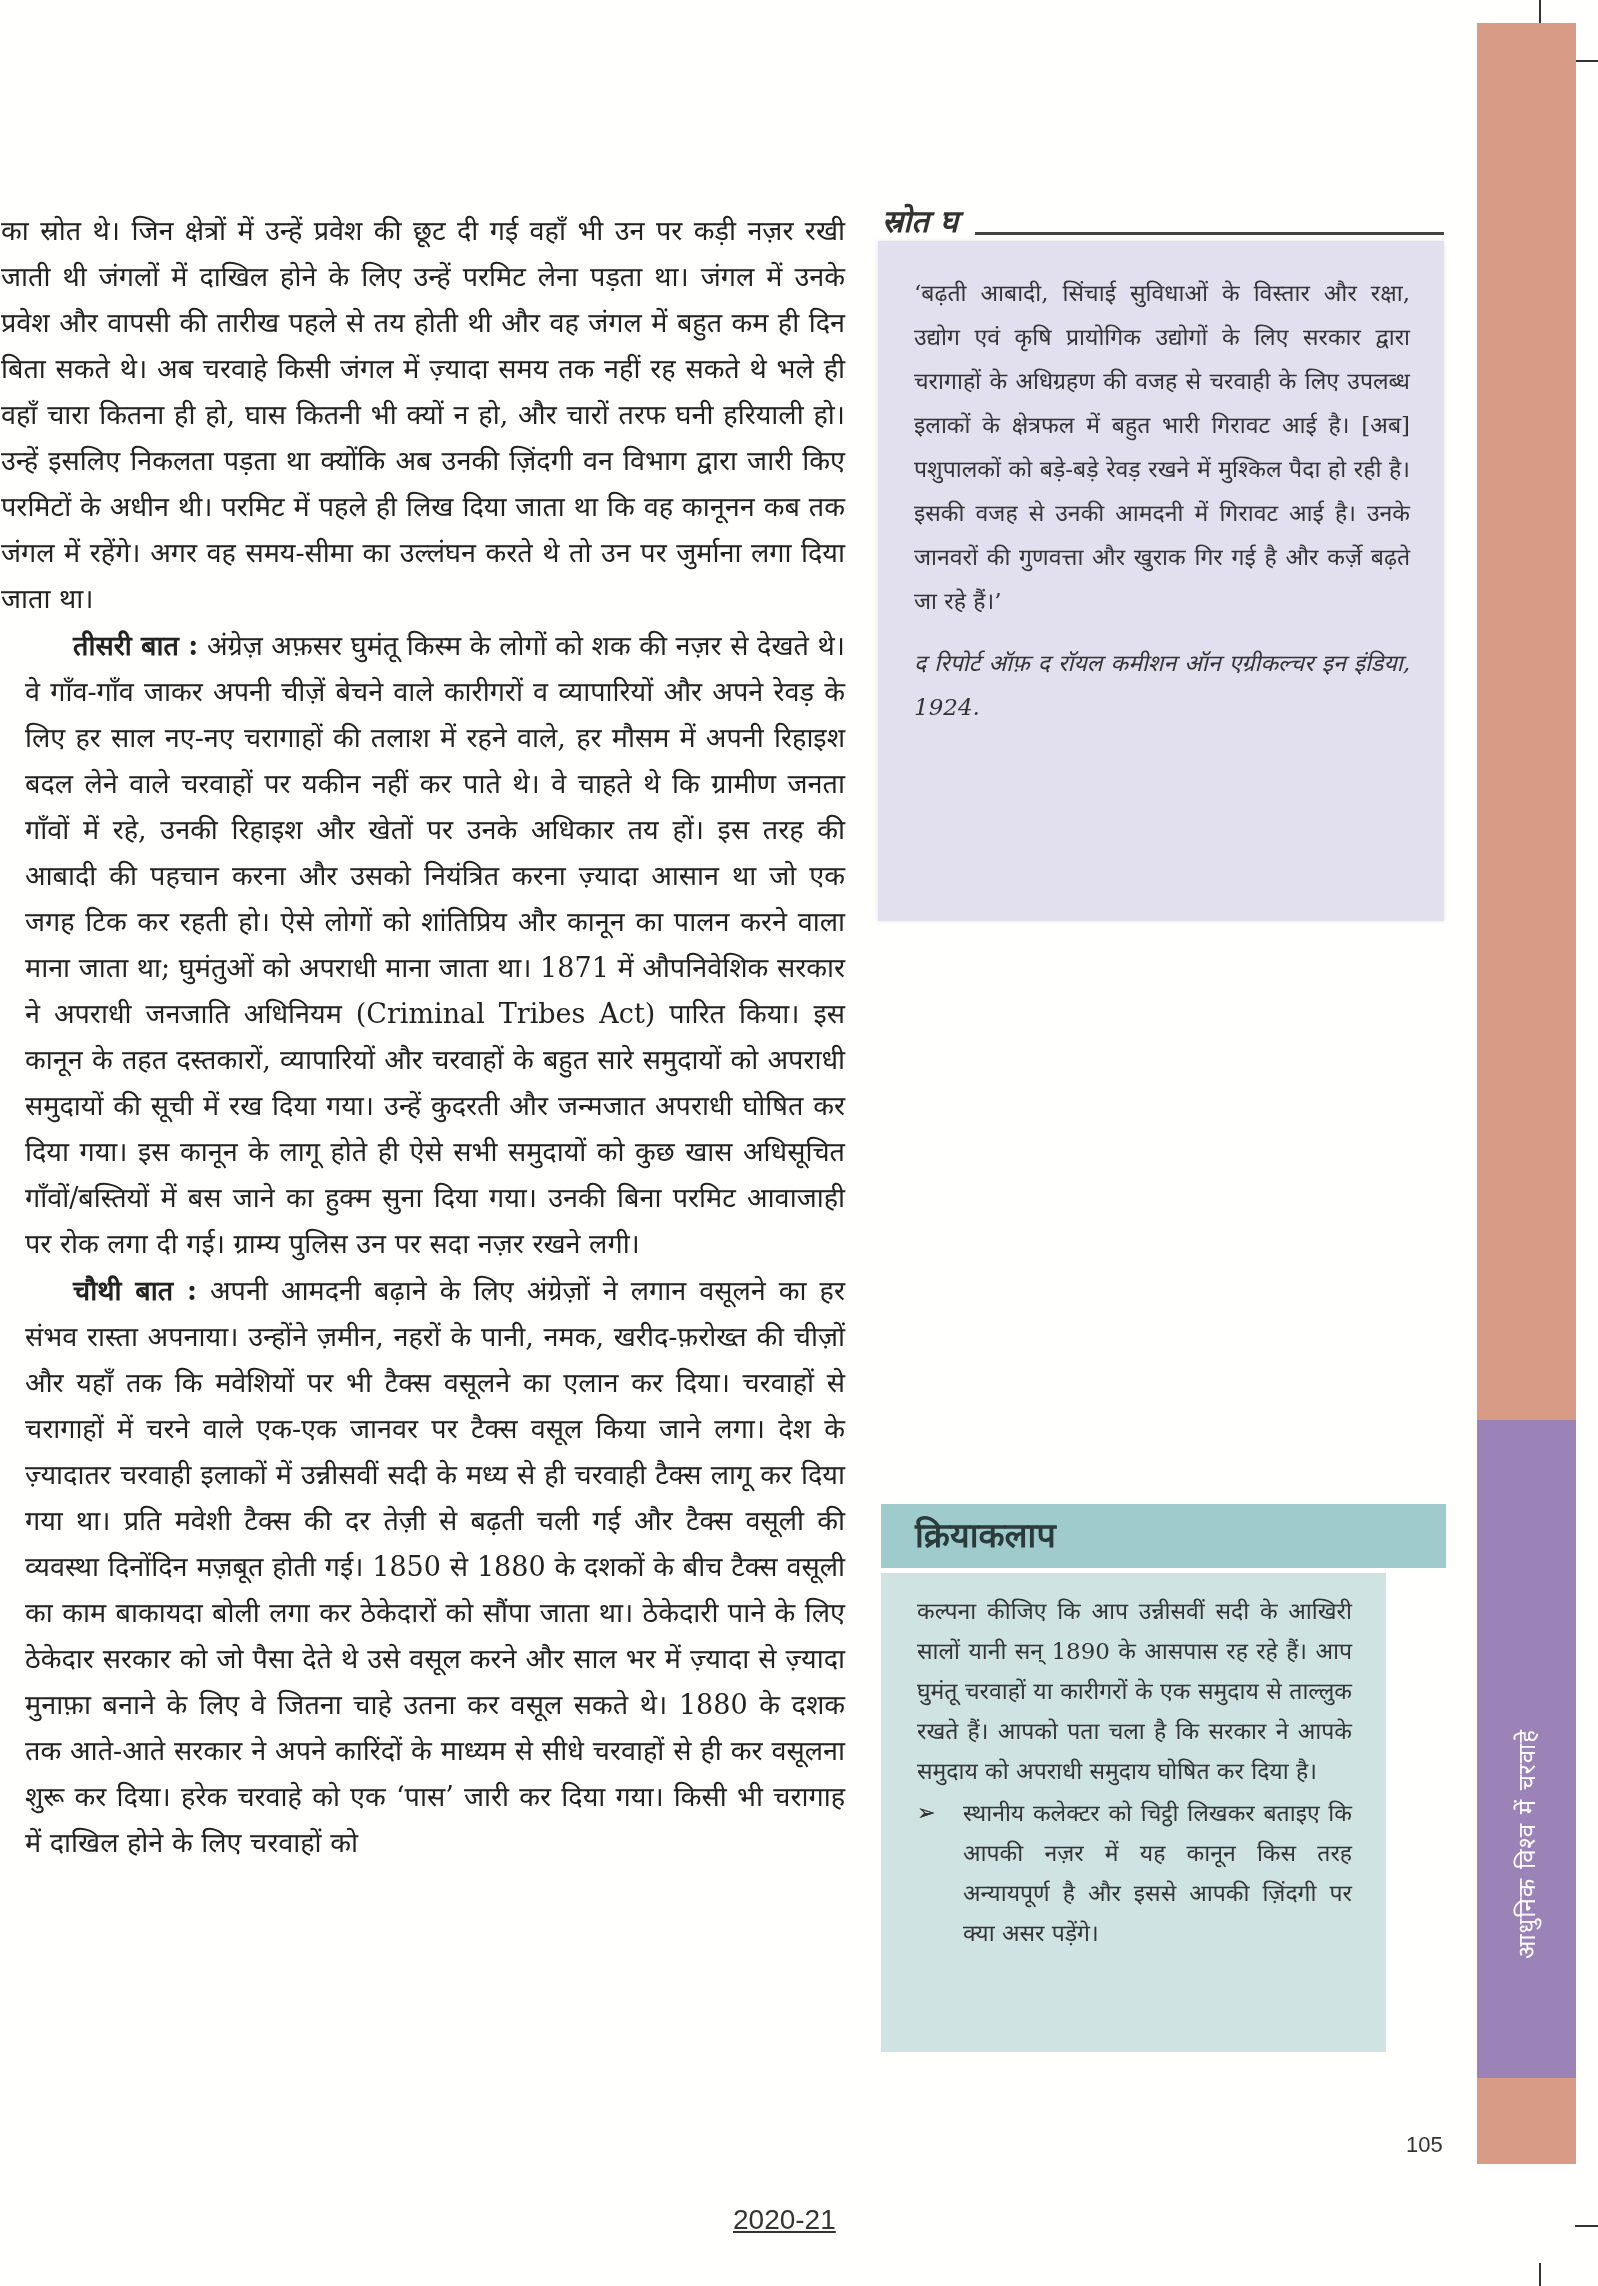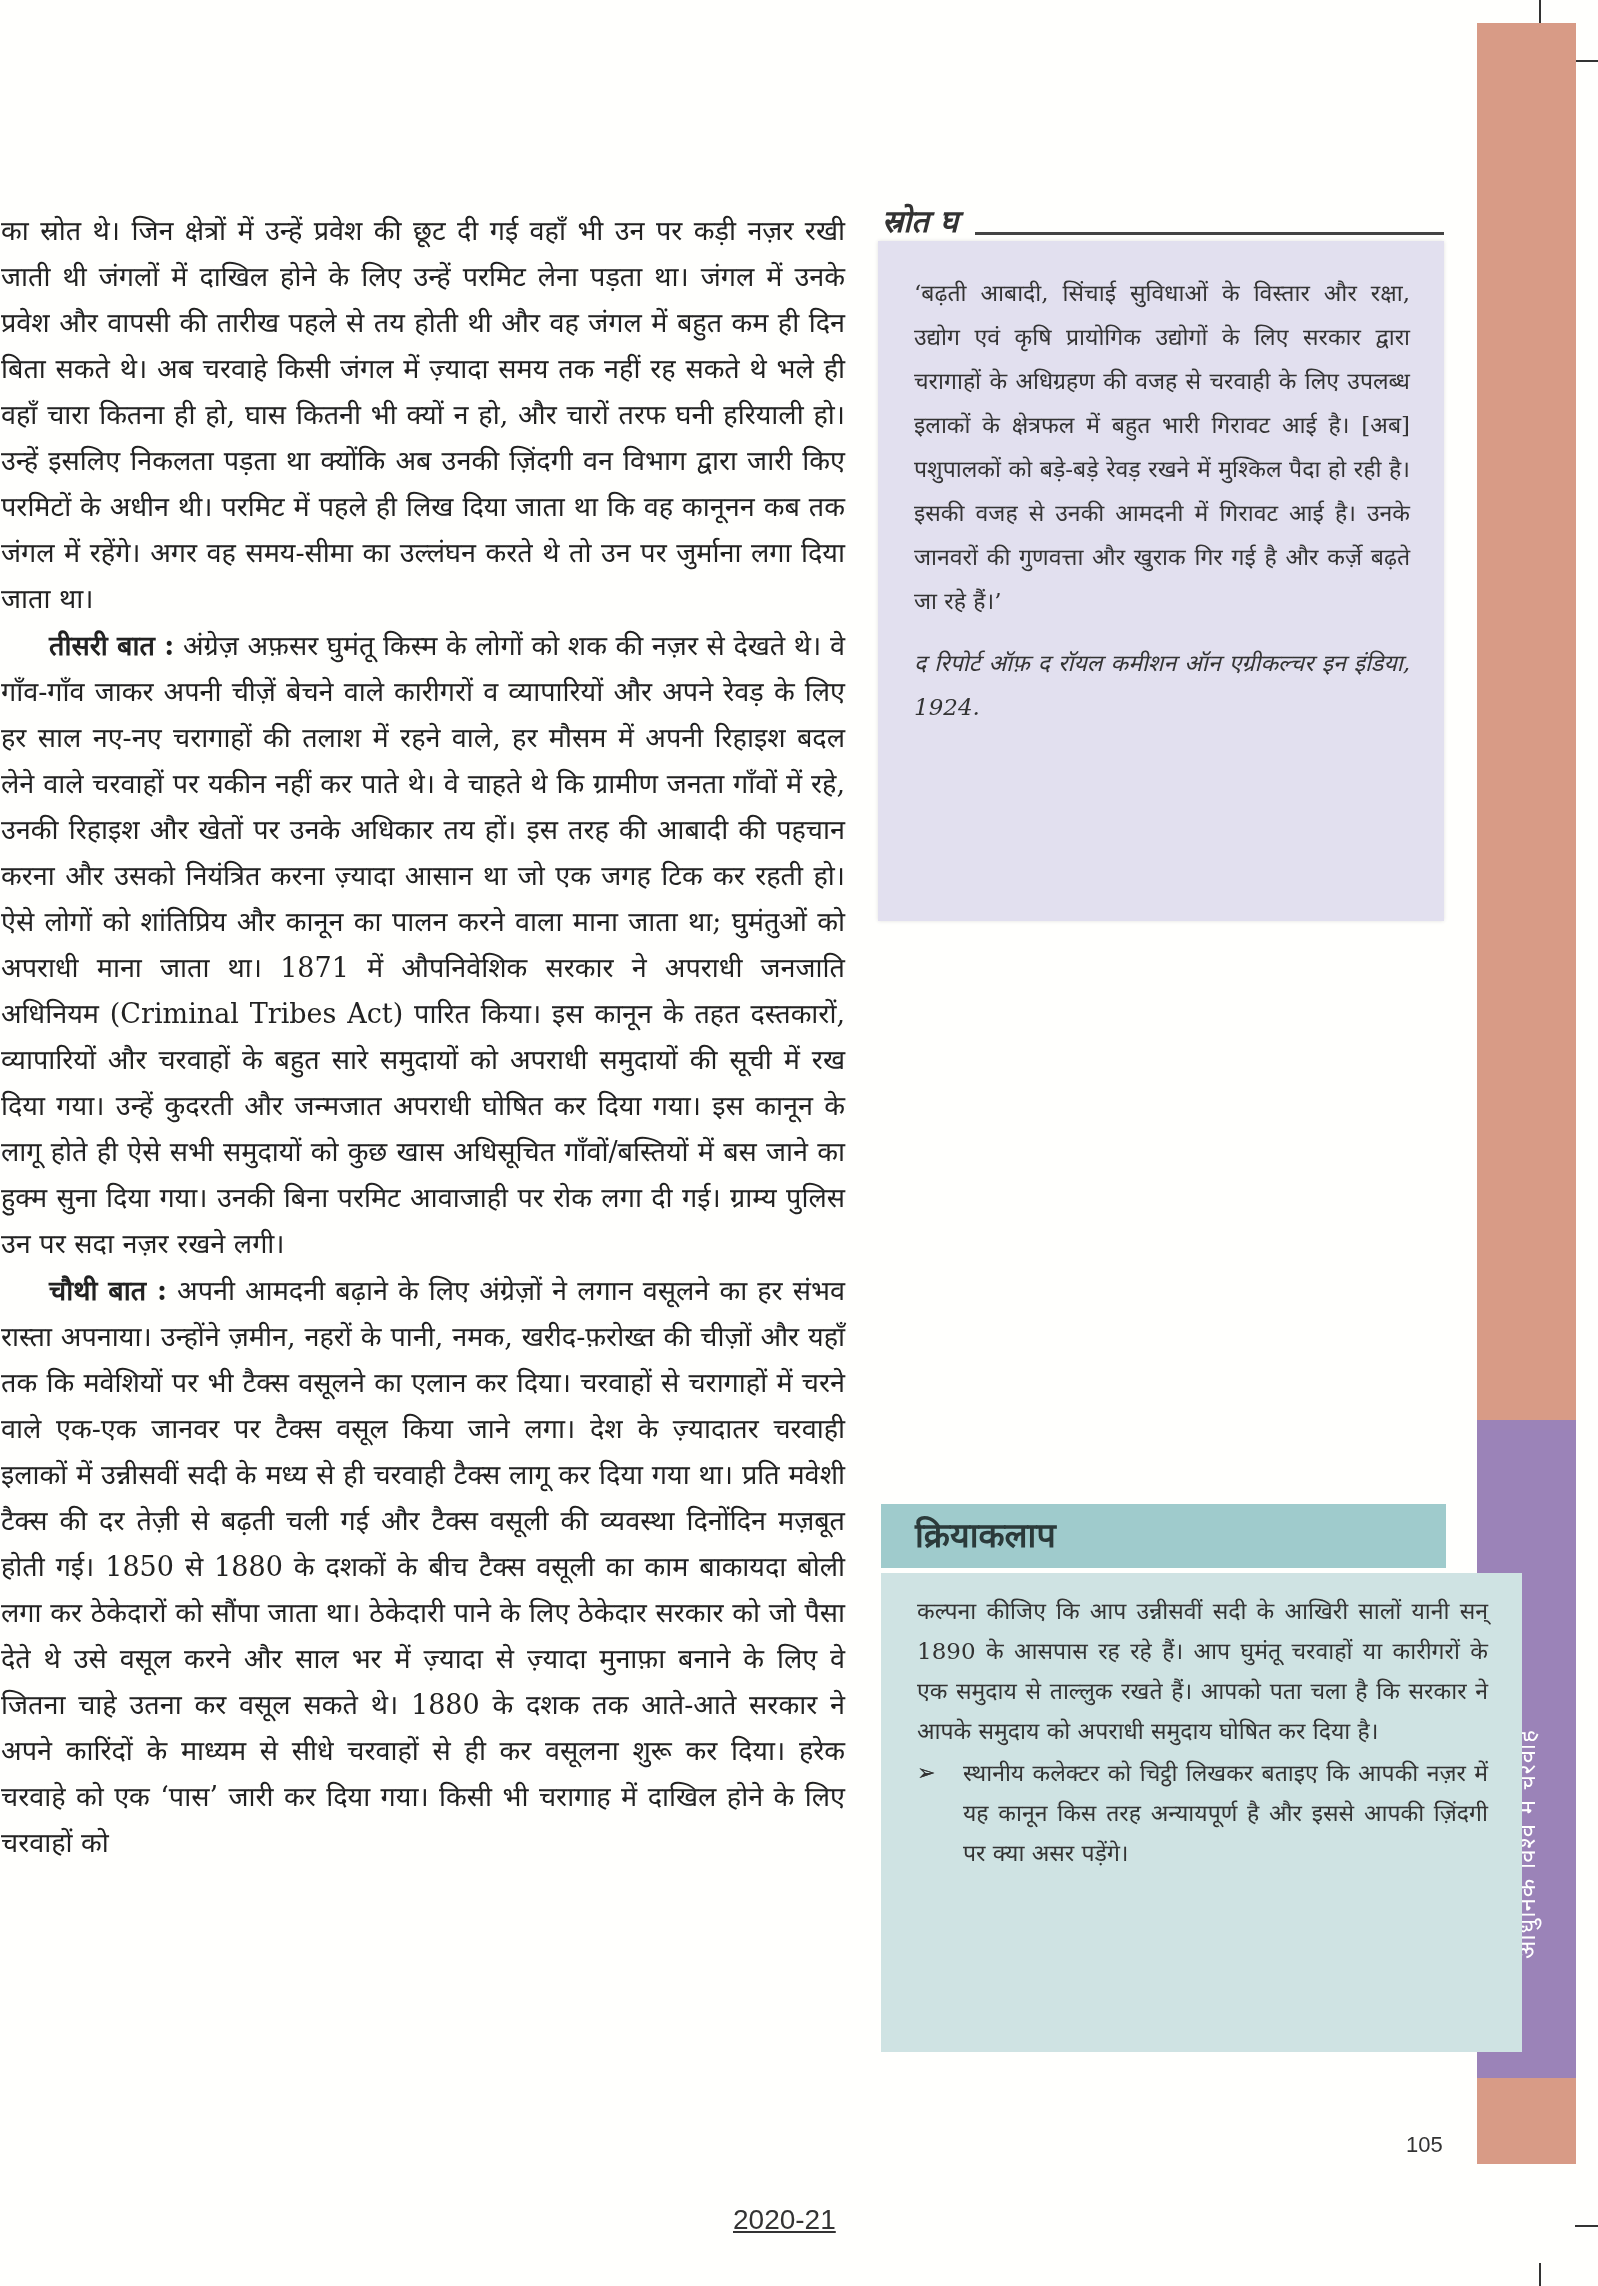--- a/index.html
+++ b/index.html
@@ -21,21 +21,21 @@
     color: #fff; font-size: 24px; margin-bottom: 119px;
     font-family: "DejaVu Sans", "Liberation Sans", sans-serif;
     letter-spacing: 1px;
   }
 
   .main-col {
     position: absolute; left: 0; top: 207px; width: 846px;
     font-size: 27px; line-height: 46px; text-align: justify;
   }
   .main-col p { margin: 1px; }
-  .main-col p.indent { text-indent: 48px; }
+  .main-col p.indent { text-indent: 48px; padding-left: 24px; }
   .main-col .lead { font-weight: bold; }
 
   .source-head {
     position: absolute; left: 882px; top: 199px; width: 562px;
     display: flex; align-items: flex-end; gap: 11px;
   }
   .source-title { font-size: 31px; font-weight: bold; font-style: italic; color: #333; white-space: nowrap; }
   .source-rule { flex: 1; height: 3px; background: #444; margin-left: 6px; margin-bottom: 6px; }
 
   .source-box {
@@ -47,21 +47,21 @@
   .source-box p { margin: 0 0 14px 0; }
   .source-box .cite { font-style: italic; margin-top: 18px; }
 
   .activity-head {
     position: absolute; left: 881px; top: 1504px; width: 565px; height: 64px;
     background: #9fcbcc; box-sizing: border-box; padding-left: 34px;
     font-size: 34px; font-weight: bold; line-height: 62px; color: #2b3a3a;
     font-family: "DejaVu Sans", "Liberation Sans", sans-serif;
   }
   .activity-box {
-    position: absolute; left: 881px; top: 1573px; width: 641px; height: 479px;
+    position: absolute; left: 881px; top: 1573px; width: 505px; height: 479px;
     background: #cfe3e3; box-sizing: border-box; padding: 18px 34px 0 36px;
     font-size: 23px; line-height: 40px; text-align: justify; color: #333;
   }
   .activity-box p { margin: 0 0 2px 0; }
   .activity-box ul { list-style: none; margin: 0; padding: 0; }
   .activity-box li { position: relative; padding-left: 46px; }
   .activity-box li .bullet { position: absolute; left: 0; top: 0; font-size: 22px; }
 
   .page-number {
     position: absolute; left: 1406px; top: 2132px; font-size: 22px;

